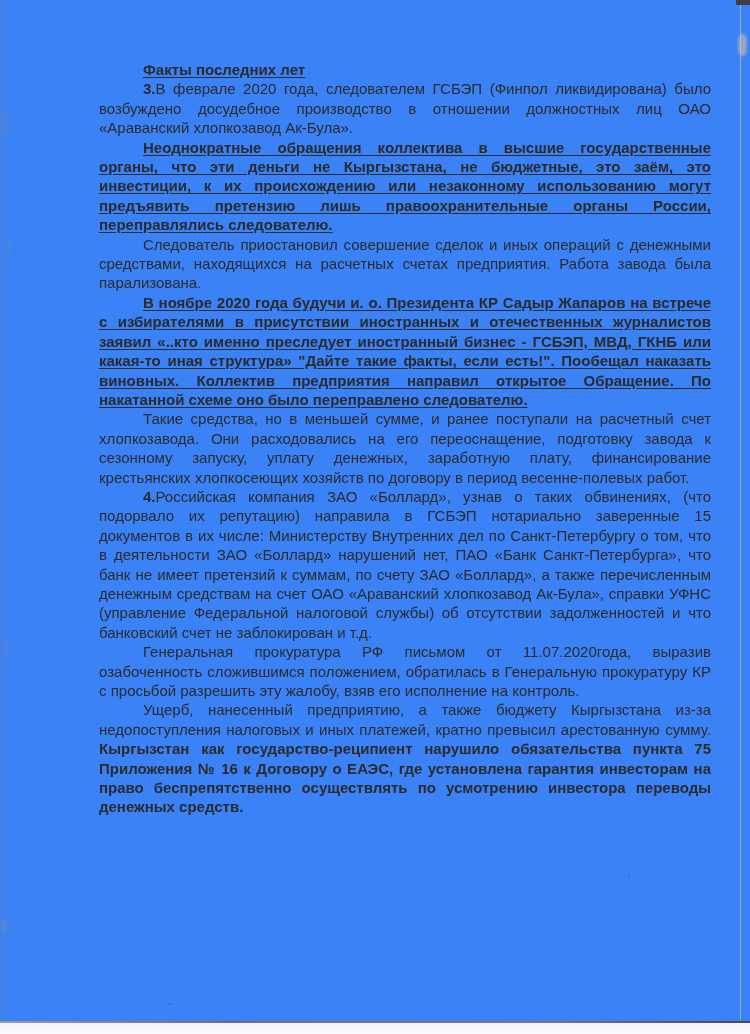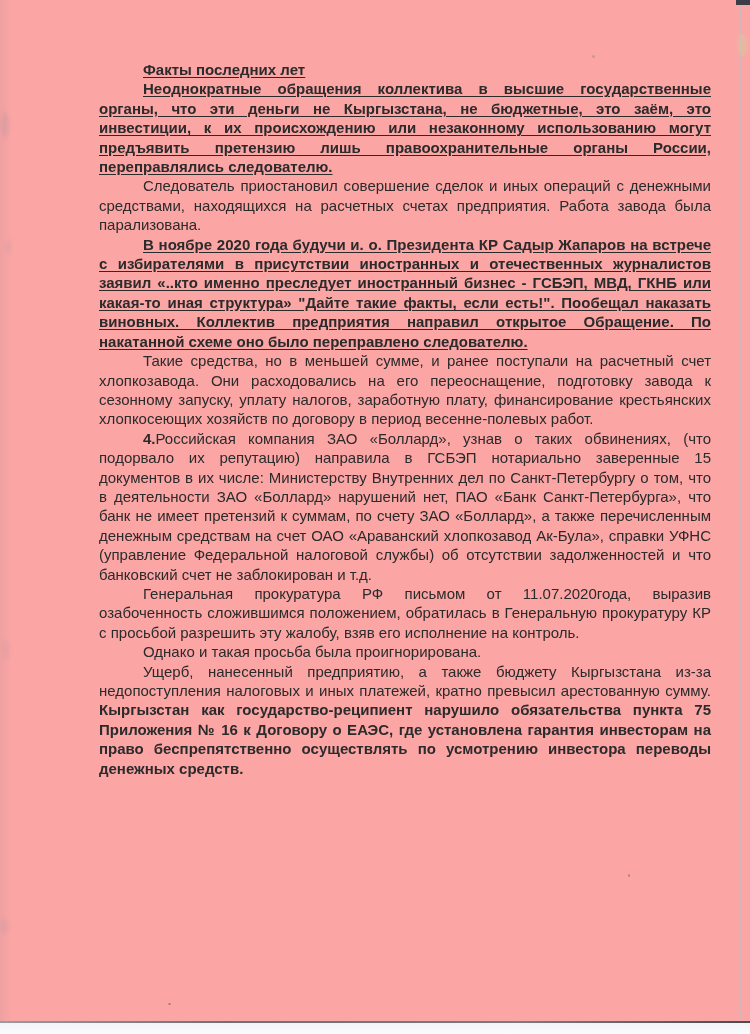--- a/index.html
+++ b/index.html
@@ -5,21 +5,21 @@
   html, body { margin: 0; padding: 0; }
   body {
     width: 750px; height: 1034px;
     background: #ffffff;
     font-family: "Liberation Sans", "DejaVu Sans", sans-serif;
     overflow: hidden;
   }
   .page {
     position: relative;
     width: 750px; height: 1034px;
-    background: #fca5a5;
+    background: #3b82f6;
   }
   
   .left-shadow {
     position: absolute; left: 0; top: 0; width: 12px; height: 1034px;
     background: linear-gradient(to right, rgba(120,120,130,0.10), rgba(255,255,255,0));
   }
   .smudge { position: absolute; border-radius: 50%; filter: blur(2px); }
   .smudge-1 { left: 2px;  top: 112px; width: 6px; height: 26px; background: rgba(140,140,150,0.25); }
   .smudge-2 { left: 6px;  top: 240px; width: 5px; height: 14px; background: rgba(150,150,160,0.18); }
   .smudge-3 { left: 3px;  top: 640px; width: 6px; height: 20px; background: rgba(150,150,160,0.15); }
@@ -86,33 +86,33 @@
   <div class="bottom-line"></div>
   <div class="bottom-strip"></div>
   <div class="speck speck-1"></div>
   <div class="speck speck-2"></div>
   <div class="speck speck-3"></div>
 
   <div class="textblock">
 
     <p class="heading"><span class="bu">Факты последних  лет</span></p>
 
+    <p><span class="b">3.</span><span>В феврале 2020 года, следователем ГСБЭП (Финпол ликвидирована) было возбуждено досудебное производство в отношении должностных лиц ОАО «Араванский хлопкозавод Ак-Була».</span></p>
 
     <p><span class="bu">Неоднократные обращения коллектива в высшие государственные органы, что эти деньги не Кыргызстана, не бюджетные, это заём, это инвестиции, к их происхождению или незаконному  использованию могут предъявить претензию лишь правоохранительные органы России, переправлялись следователю.</span></p>
 
     <p><span>Следователь приостановил совершение сделок и иных операций с денежными средствами, находящихся на расчетных счетах предприятия. Работа завода была парализована.</span></p>
 
     <p><span class="bu">В ноябре 2020 года будучи и. о. Президента КР Садыр Жапаров на встрече с избирателями в присутствии  иностранных  и отечественных журналистов заявил «..кто именно преследует иностранный бизнес - ГСБЭП, МВД, ГКНБ или какая-то иная структура» "Дайте такие факты, если есть!". Пообещал наказать виновных.  Коллектив предприятия направил открытое Обращение.  По накатанной схеме оно было переправлено следователю.</span></p>
 
-    <p><span>Такие средства, но в меньшей сумме, и ранее поступали на расчетный счет хлопкозавода.  Они расходовались на его переоснащение, подготовку завода к сезонному запуску, уплату налогов, заработную плату, финансирование крестьянских хлопкосеющих хозяйств по договору в период весенне-полевых работ.</span></p>
+    <p><span>Такие средства, но в меньшей сумме, и ранее поступали на расчетный счет хлопкозавода.  Они расходовались на его переоснащение, подготовку завода к сезонному запуску, уплату денежных, заработную плату, финансирование крестьянских хлопкосеющих хозяйств по договору в период весенне-полевых работ.</span></p>
 
     <p><span class="b">4.</span><span>Российская компания ЗАО «Боллард», узнав о таких обвинениях, (что подорвало их репутацию) направила в ГСБЭП нотариально заверенные 15 документов в их числе: Министерству Внутренних дел по Санкт-Петербургу о том, что в деятельности ЗАО «Боллард» нарушений нет, ПАО «Банк Санкт-Петербурга», что банк не имеет претензий к суммам, по счету ЗАО «Боллард», а также перечисленным денежным средствам на счет ОАО «Араванский хлопкозавод Ак-Була»,  справки УФНС (управление Федеральной налоговой службы)  об отсутствии задолженностей и что  банковский счет не заблокирован и т.д.</span></p>
 
     <p><span>Генеральная прокуратура РФ письмом от 11.07.2020года, выразив озабоченность сложившимся положением, обратилась в Генеральную прокуратуру КР с просьбой разрешить эту жалобу, взяв его исполнение на контроль.</span></p>
 
-    <p><span>Однако и такая просьба была проигнорирована.</span></p>
 
 
 
     <p><span>Ущерб, нанесенный предприятию, а также бюджету Кыргызстана из-за недопоступления налоговых и иных платежей, кратно превысил арестованную сумму. </span><span class="b">Кыргызстан как государство-реципиент нарушило обязательства пункта 75 Приложения № 16 к Договору о ЕАЭС, где установлена гарантия инвесторам на право беспрепятственно осуществлять по усмотрению инвестора переводы денежных средств.</span></p>
 
   </div>
 </div>
 
 </body></html>

